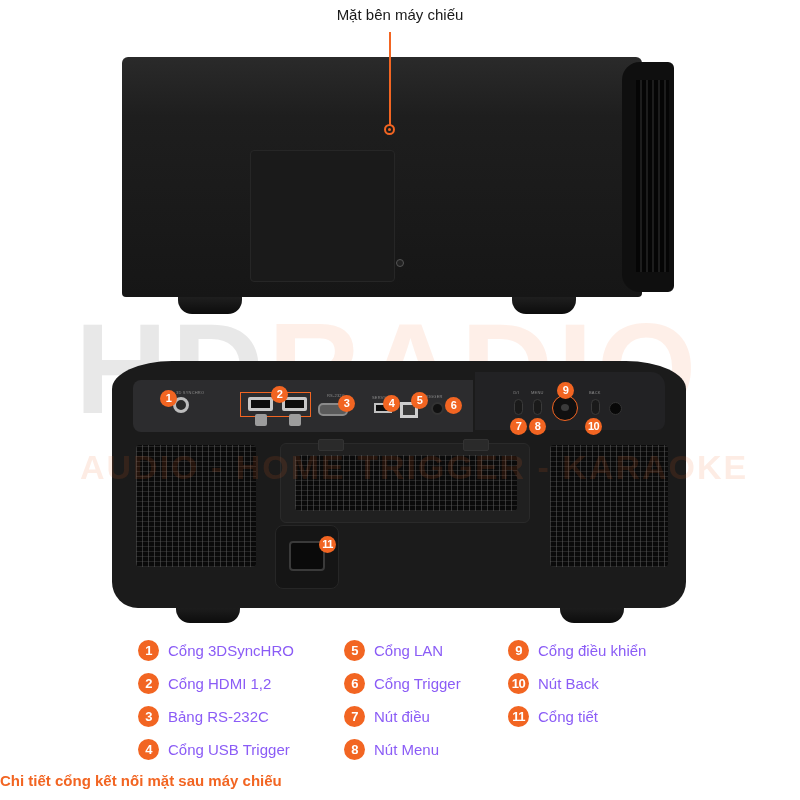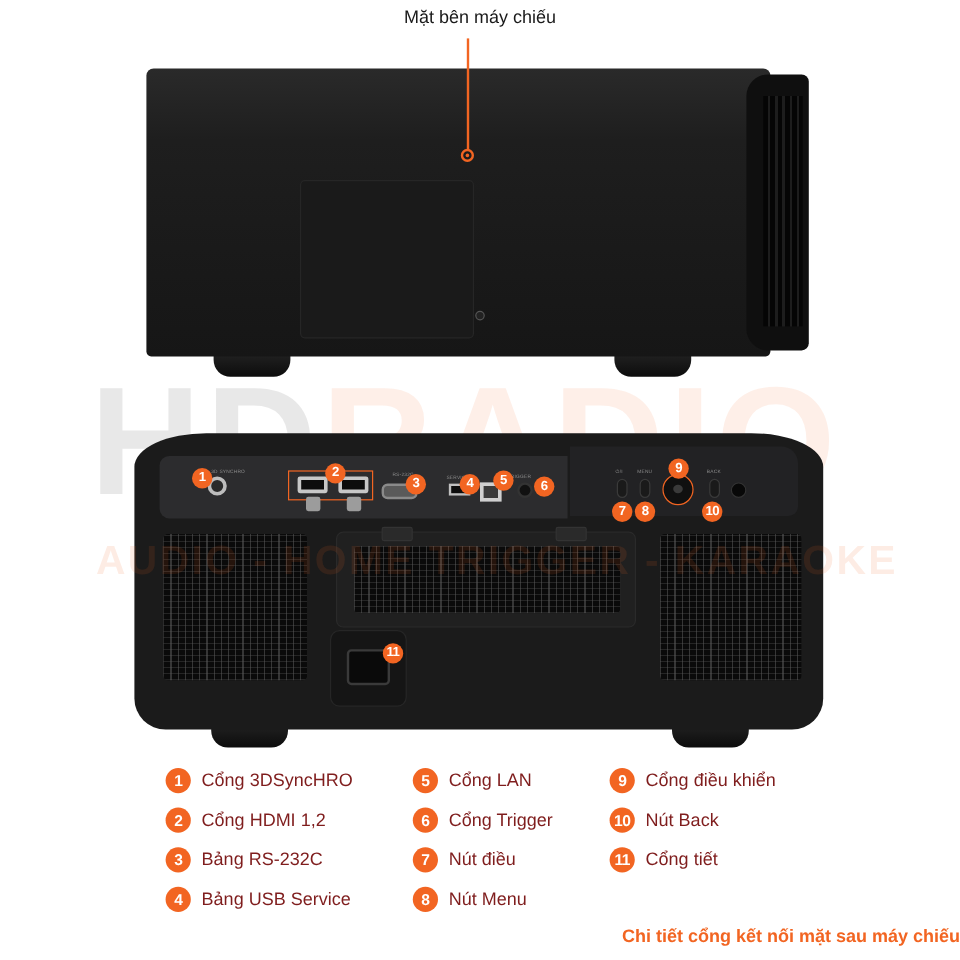--- a/index.html
+++ b/index.html
@@ -53,22 +53,22 @@
     .dpad-ok { position: absolute; left: 8px; top: 8px; width: 8px; height: 7px; border-radius: 50%; background: #3a3a3a; }
     .cap { position: absolute; font-size: 4px; color: #8a8a8a; z-index: 4; letter-spacing: 0.2px; }
     .lens-hole { position: absolute; left: 609px; top: 402px; width: 13px; height: 13px; border-radius: 50%; background: #080808; border: 1px solid #333; z-index: 4; }
 
     
     .badge { position: absolute; width: 17px; height: 17px; border-radius: 50%; background: #f26522; color: #fff; font-weight: 700; font-size: 11px; line-height: 17px; text-align: center; z-index: 6; font-family: "Liberation Sans", sans-serif; letter-spacing: -0.5px; }
 
     
     .legend-item { position: absolute; display: flex; align-items: center; gap: 9px; }
     .legend-num { width: 21px; height: 21px; border-radius: 50%; background: #f26522; color: #fff; font-weight: 700; font-size: 13px; line-height: 21px; text-align: center; letter-spacing: -0.5px; flex: 0 0 21px; }
-    .legend-label { font-size: 15px; color: #7f1d1d; white-space: nowrap; }
-    .footer-caption { position: absolute; top: 772px; left: 0; width: 800px; text-align: right; font-size: 15px; font-weight: 700; color: #f26522; }
+    .legend-label { font-size: 15px; color: #8b5cf6; white-space: nowrap; }
+    .footer-caption { position: absolute; top: 772px; left: 0; width: 800px; text-align: left; font-size: 15px; font-weight: 700; color: #f26522; }
   </style>
 </head>
 <body>
 
 <div class="wm-big">
   <span class="wm-hd">HD</span><span class="wm-radio">RADIO</span>
 </div>
 <div class="wm-small">AUDIO - HOME TRIGGER - KARAOKE</div>
 
 <div class="side-caption">Mặt bên máy chiếu</div>
@@ -153,21 +153,21 @@
   <div class="legend-item" style="left:138px; top:673px;">
     <span class="legend-num">2</span>
     <span class="legend-label">Cổng HDMI 1,2</span>
   </div>
   <div class="legend-item" style="left:138px; top:706px;">
     <span class="legend-num">3</span>
     <span class="legend-label">Bảng RS-232C</span>
   </div>
   <div class="legend-item" style="left:138px; top:739px;">
     <span class="legend-num">4</span>
-    <span class="legend-label">Bảng USB Service</span>
+    <span class="legend-label">Cổng USB Trigger</span>
   </div>
 
   <div class="legend-item" style="left:344px; top:640px;">
     <span class="legend-num">5</span>
     <span class="legend-label">Cổng LAN</span>
   </div>
   <div class="legend-item" style="left:344px; top:673px;">
     <span class="legend-num">6</span>
     <span class="legend-label">Cổng Trigger</span>
   </div>

